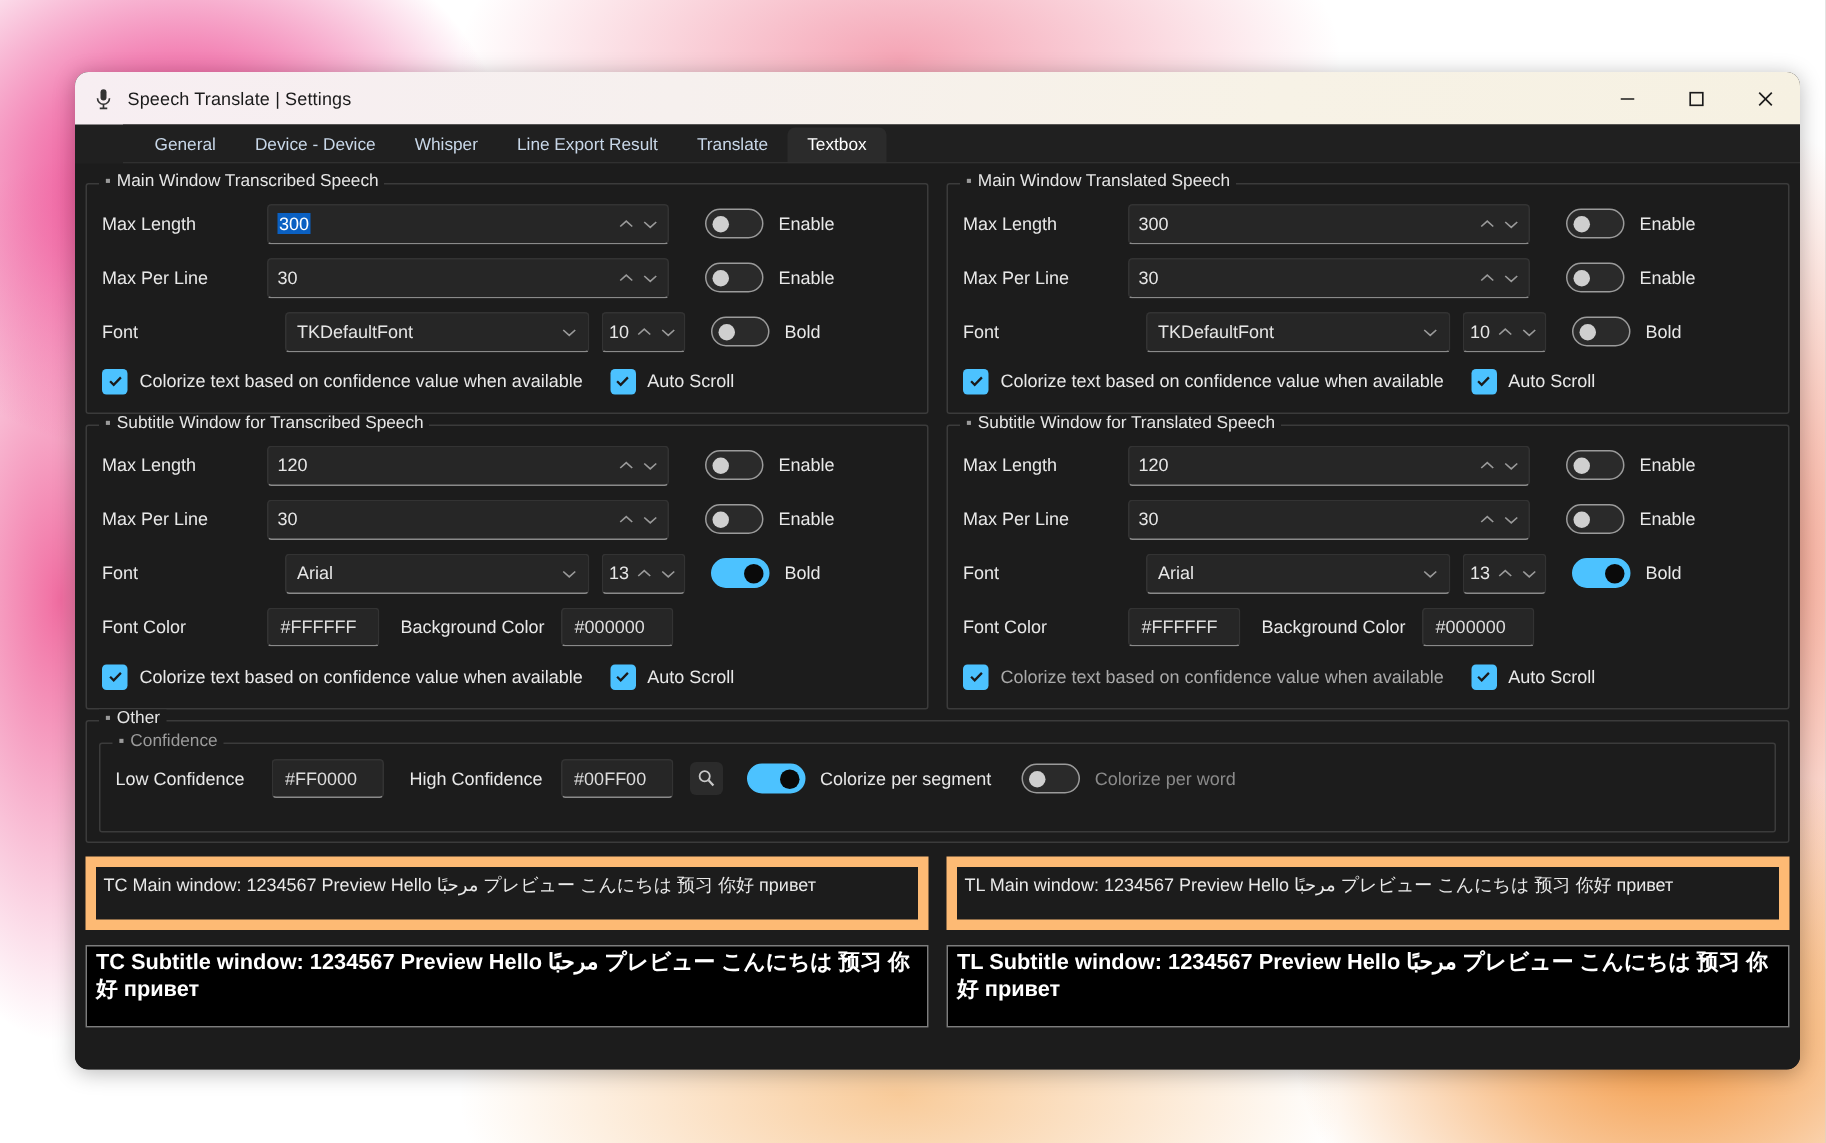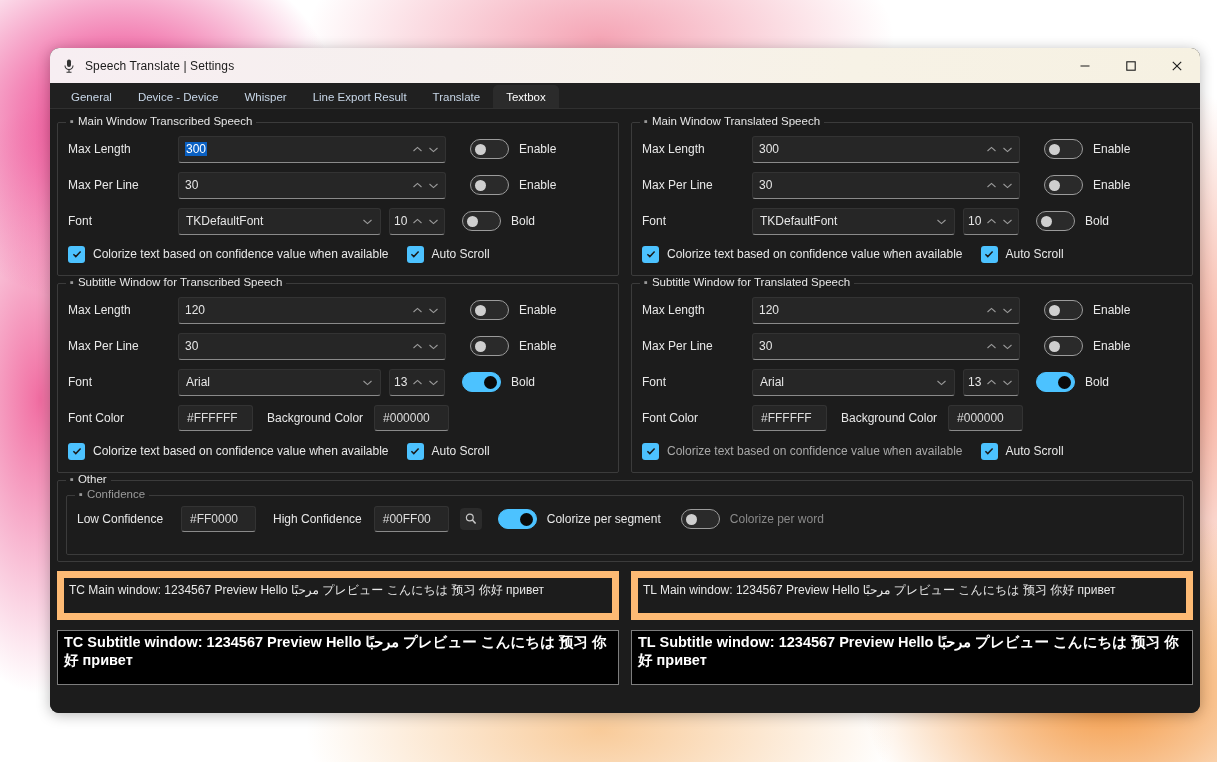--- a/index.html
+++ b/index.html
@@ -47,20 +47,21 @@
     color: #1b1b1b;
   }
   
   #tabs {
     height: 26px;
     background: #202020;
     display: flex;
     align-items: flex-end;
     padding-left: 8px;
     position: relative;
+    margin-left: 32px;
   }
   #tabs::after {
     content: ""; position: absolute; left: 0; right: 0; bottom: 0; height: 1px; background: #303030;
   }
   .tab {
     height: 24px;
     padding: 0 13px;
     display: flex; align-items: center;
     font-size: 11.5px;
     color: #c8d7e8;
@@ -122,20 +123,21 @@
 
   
   .combo {
     height: 27px;
     background: #262626;
     border: 1px solid #333;
     border-bottom: 1px solid #8a8a8a;
     border-radius: 3px;
     display: flex; align-items: center;
     padding: 0 7px;
+    margin-left: 12px;
   }
   .combo .val { font-size: 12px; color: #e6e6e6; flex: 1; }
 
   
   .spin.small { width: 56px; padding: 0 4px; }
   .spin.small .val { flex: 0 0 auto; margin-right: 3px; }
   .spin.small .arrows { padding-left: 2px; }
 
   
   .colorfield {

